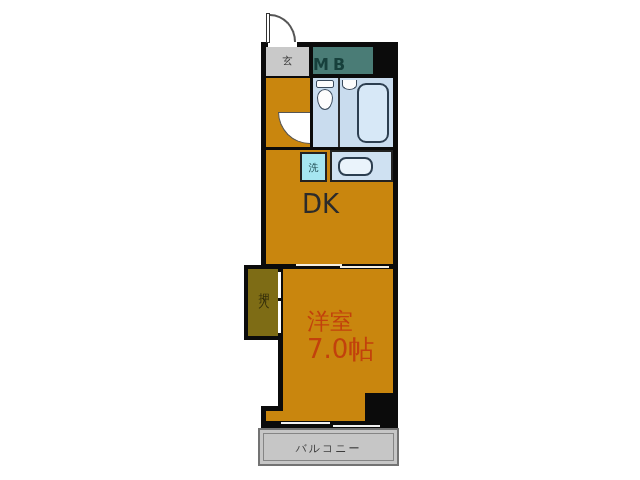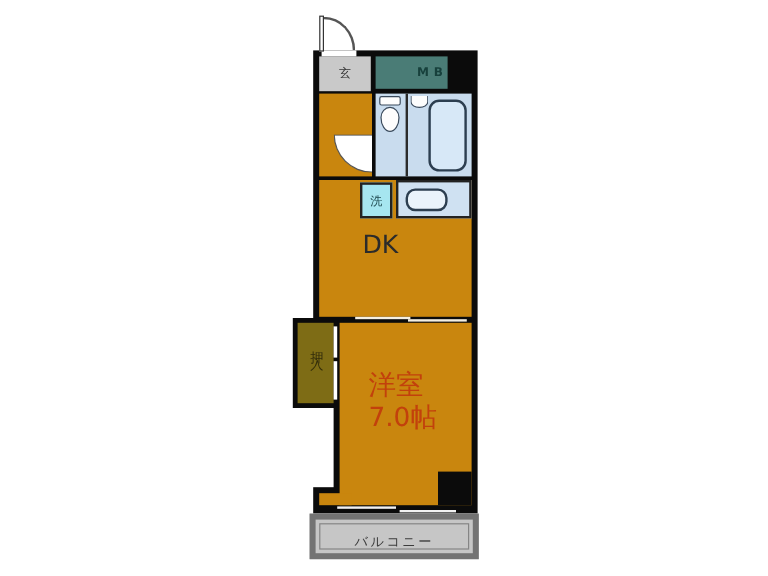--- a/index.html
+++ b/index.html
@@ -49,34 +49,34 @@
   .bsink{left:342px;top:80px;width:15px;height:10px;background:#fdfdfd;border:1px solid #3a4a5c;
          border-top:none;border-radius:0 0 50% 50%;}
   .tub{left:357px;top:83px;width:32px;height:60px;background:#d7e8f7;border:2px solid #2c3e50;border-radius:9px;}
 
   
   .laundry{left:300px;top:152px;width:27px;height:30px;background:#a6e6f0;border:2px solid #222;}
   .counter{left:330px;top:150px;width:63px;height:32px;background:#cfe1f2;border:2px solid #222;}
   .ksink{left:338px;top:157px;width:35px;height:19px;background:#eaf3fb;border:2px solid #2c3e50;border-radius:8px;}
 
   
-  .balcony{left:258px;top:428px;width:141px;height:38px;background:#c6c6c6;border:5px solid #737373;}
+  .balcony{left:258px;top:428px;width:141px;height:38px;background:#c6c6c6;border:2px solid #737373;}
   .balcony-inner{position:absolute;left:3px;top:3px;right:3px;bottom:3px;border:1px solid #858585;}
   .balcony-label{position:absolute;left:0;right:0;top:11px;text-align:center;
                  font-size:11px;letter-spacing:2px;color:#3c3c3c;}
 
   
   .lbl{color:#2b2b2b;}
   .genkan-label{left:266px;top:54px;width:43px;text-align:center;font-size:10px;color:#333;}
-  .mb-label{left:313px;top:55px;width:60px;text-align:right;font-size:10px;letter-spacing:4px;color:#17403c;font-weight:bold;}
+  .mb-label{left:313px;top:55px;width:60px;text-align:left;font-size:16px;letter-spacing:4px;color:#17403c;font-weight:bold;}
   .laundry-label{left:300px;top:161px;width:27px;text-align:center;font-size:10px;color:#1f4a50;}
   .oshiire-label{left:255px;top:284px;writing-mode:vertical-rl;font-size:11px;letter-spacing:4px;color:#332d0a;}
-  .dk-label{left:302px;top:191px;font-size:21px;line-height:27px;color:#2b2b2b;}
+  .dk-label{left:302px;top:191px;font-size:26px;line-height:27px;color:#2b2b2b;}
   .room-label{left:307px;top:307px;font-size:23px;line-height:28px;color:#c2410c;}
-  .room-label .area{font-size:22px;}
+  .room-label .area{font-size:26px;}
 </style>
 </head>
 <body>
 
 <div id="plan">
 
   <div class="abs base-a"></div>
   <div class="abs closet-b"></div>
   <div class="abs notch"></div>
 

